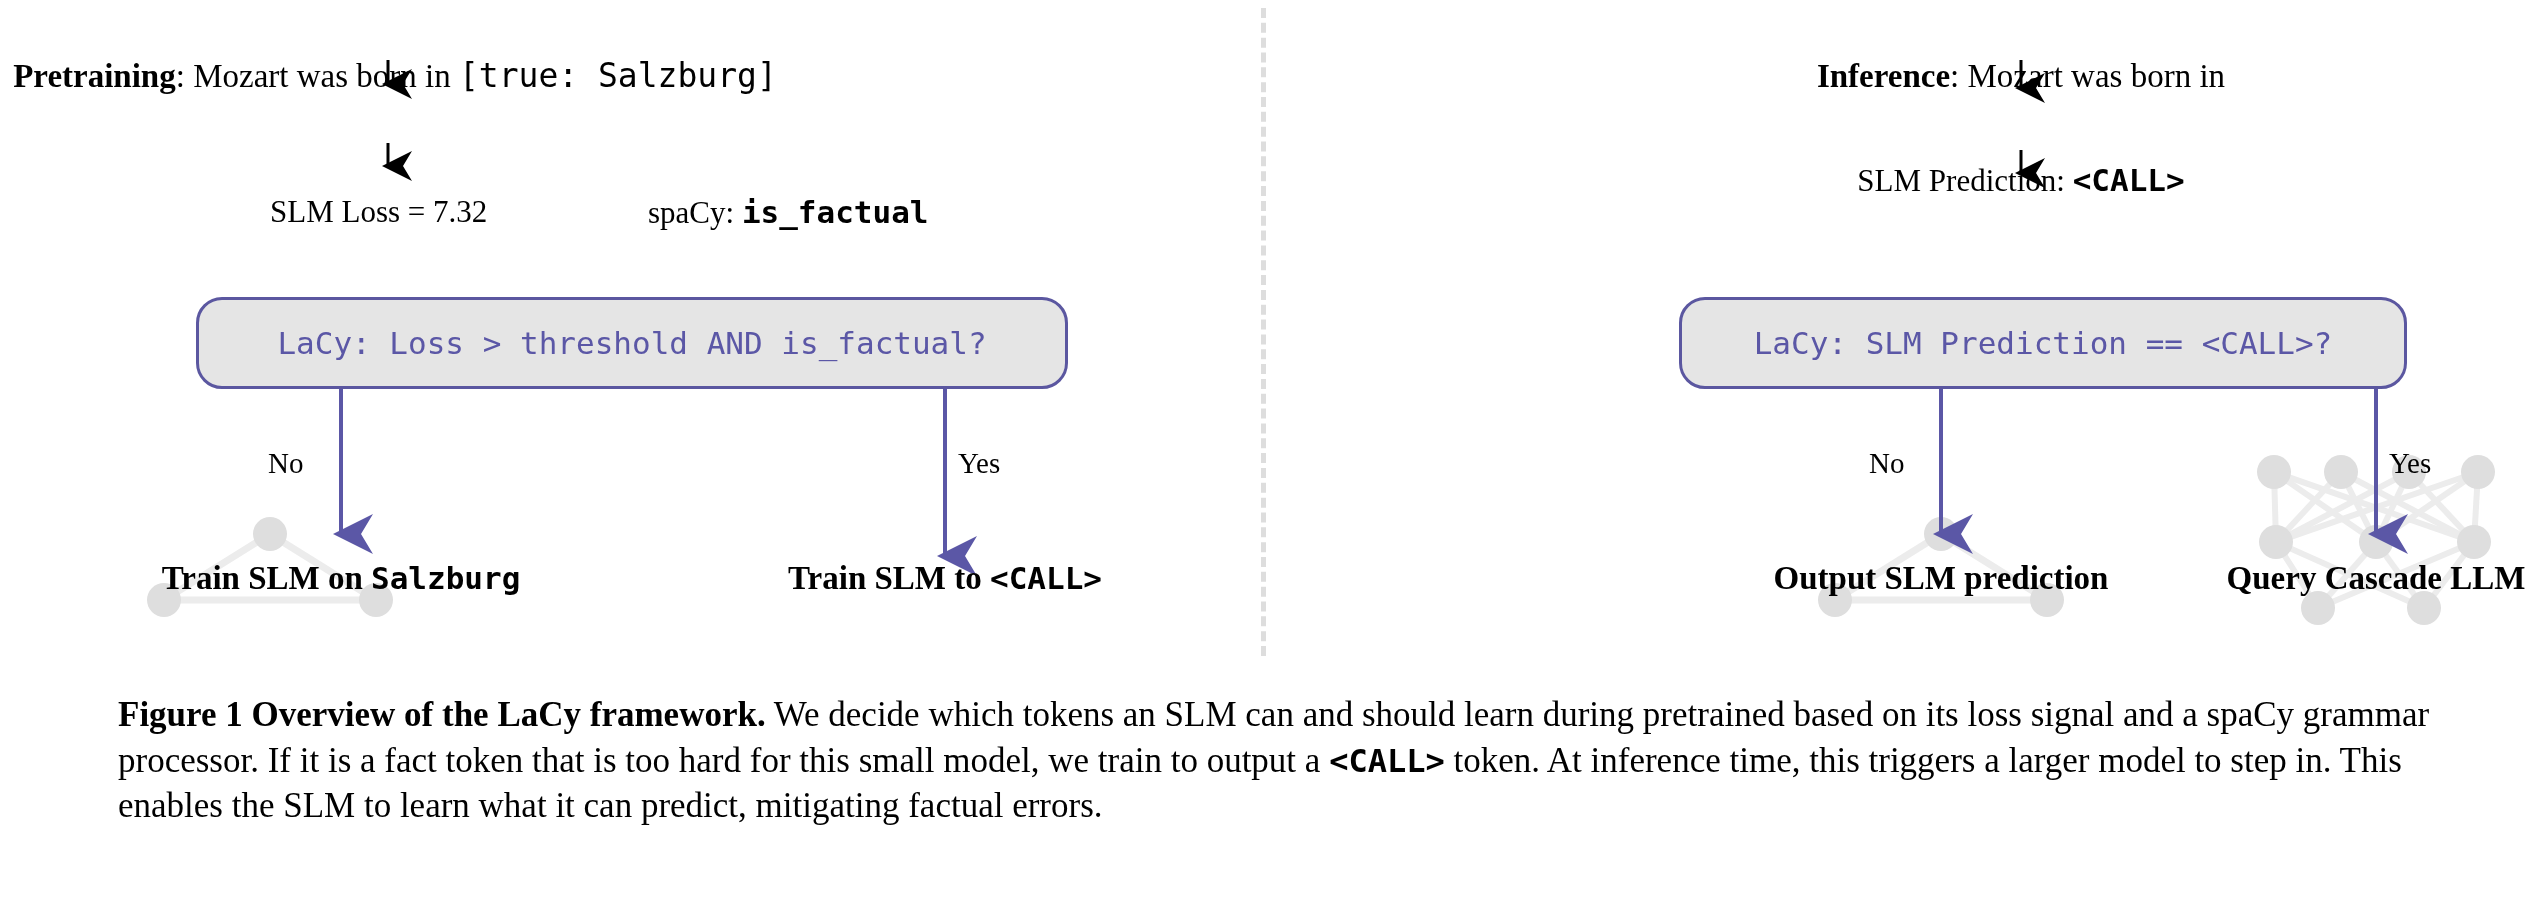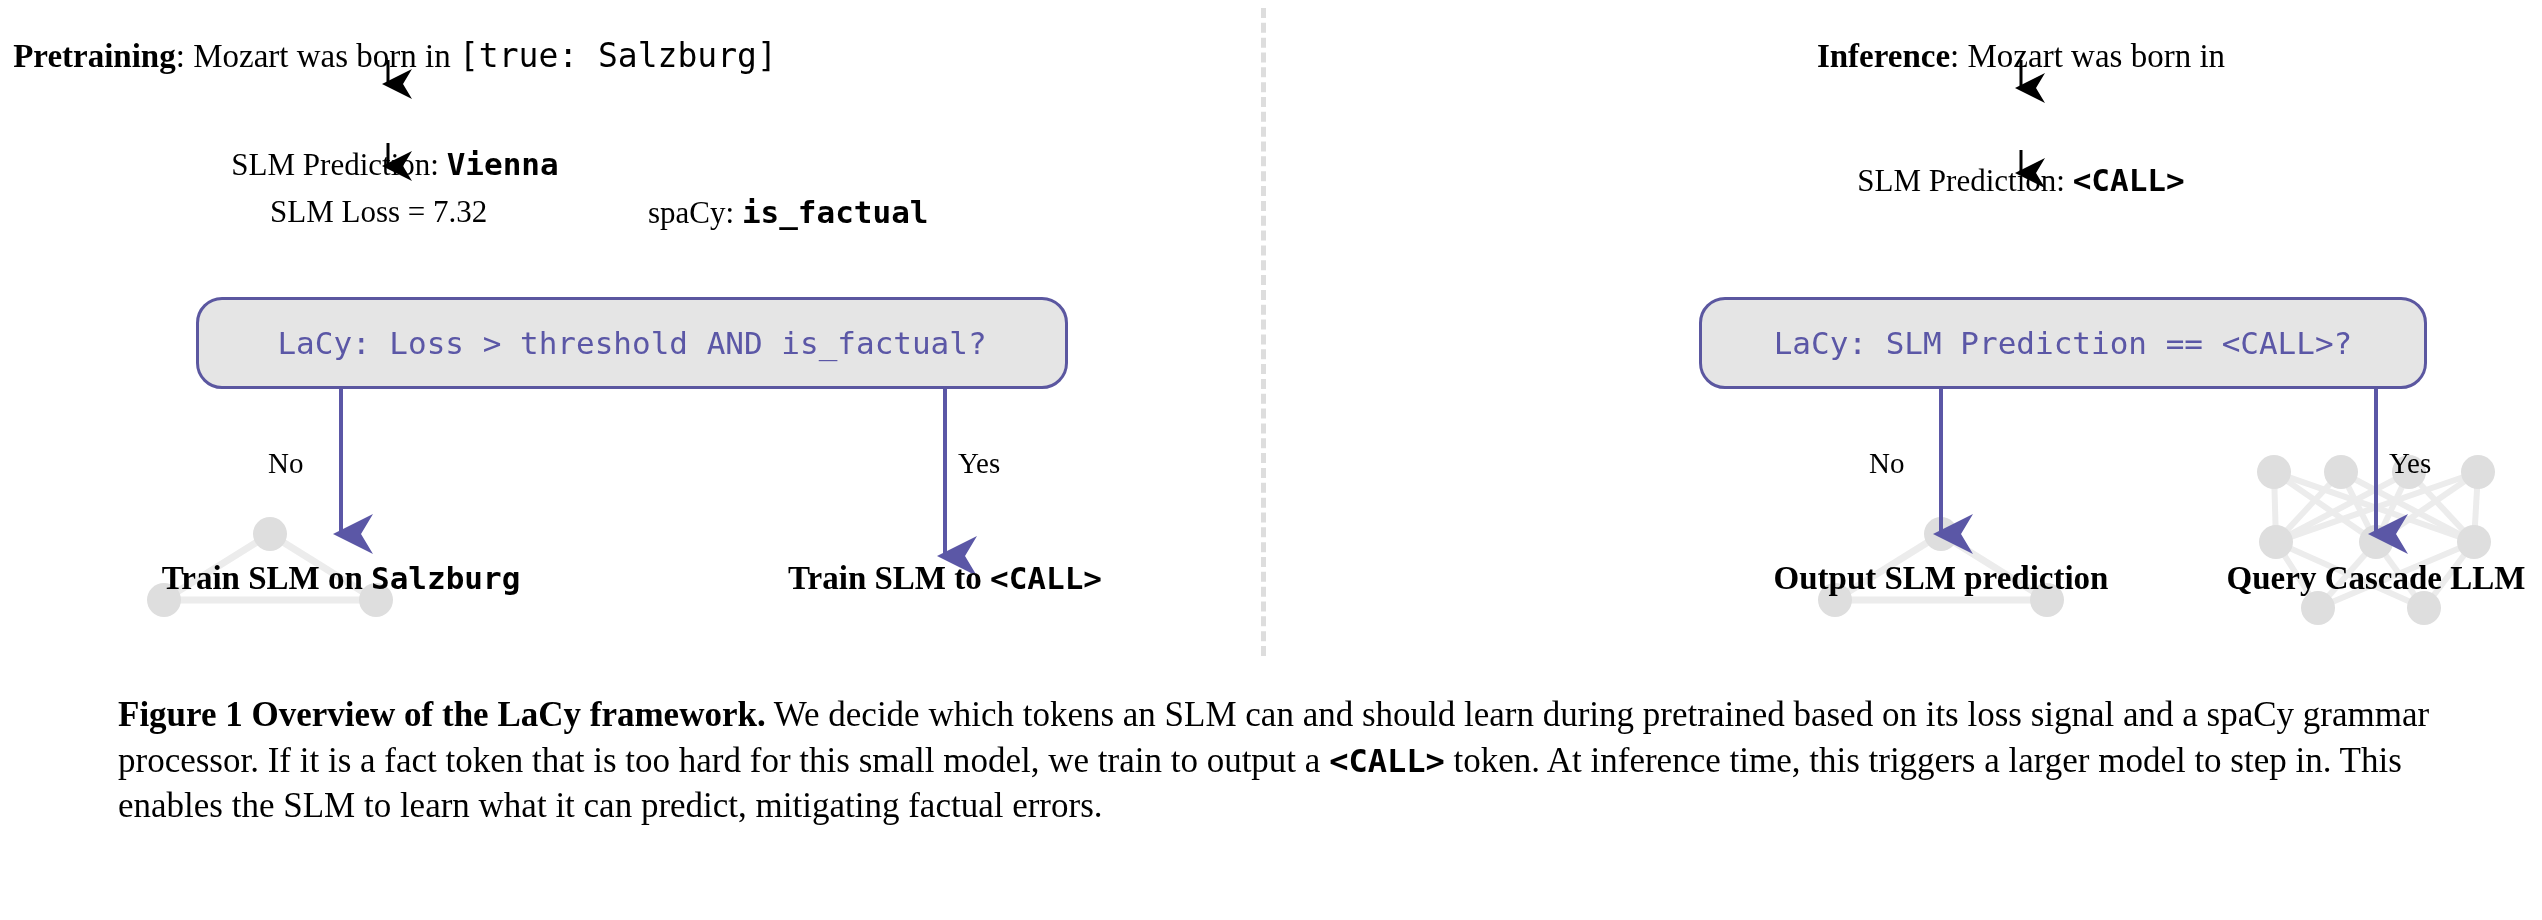--- a/index.html
+++ b/index.html
@@ -20,21 +20,21 @@
   
   .panel{position:absolute;top:0;height:660px;}
   .panel-left{left:0;width:1261px;}
   .panel-right{left:1261px;width:1281px;}
 
   .ctr{position:absolute;text-align:center;white-space:nowrap;}
   .mono{font-family:"DejaVu Sans Mono","Liberation Mono",monospace;}
   .b{font-weight:bold;}
 
   
-  .line-main{font-size:33px;line-height:1.1;}
+  .line-main{font-size:33px;line-height:1.1;margin-top:20px;}
   .line-sub{font-size:31px;line-height:1.1;}
   .lbl-yn{font-size:29px;}
   .leaf{font-size:33px;font-weight:bold;white-space:nowrap;}
   .leaf .mono{font-size:31px;}
 
   
   .decision{
     position:absolute;
     box-sizing:border-box;
     background:#e5e5e5;
@@ -96,23 +96,20 @@
           <path d="M0,0 L5,10 L10,0 L5,3 Z" fill="#5b57a6"></path>
         </marker>
       </defs>
       <line x1="388" y1="60" x2="388" y2="84" stroke="#000" stroke-width="3" marker-end="url(#ahL)"></line>
       <line x1="388" y1="143" x2="388" y2="166" stroke="#000" stroke-width="3" marker-end="url(#ahL)"></line>
 
       <line x1="341" y1="388" x2="341" y2="534" stroke="#5b57a6" stroke-width="4" marker-end="url(#ahP)"></line>
       <line x1="945" y1="388" x2="945" y2="556" stroke="#5b57a6" stroke-width="4" marker-end="url(#ahP)"></line>
     </svg>
 
-    <div class="ctr line-sub" style="left:0;top:147px;width:790px;">
-      <span>SLM Prediction: </span><span class="mono b">Vienna</span>
-    </div>
 
     <div class="ctr line-sub" style="left:270px;top:195px;">
       <span>SLM Loss = 7.32</span>
     </div>
     <div class="ctr line-sub" style="left:648px;top:195px;">
       <span>spaCy: </span><span class="mono b">is_factual</span>
     </div>
 
     <div class="decision" style="left:196px;top:297px;width:872px;height:92px;">
       <span>LaCy:  Loss &gt; threshold AND is_factual?</span>
@@ -198,21 +195,21 @@
       <line x1="760" y1="60" x2="760" y2="88" stroke="#000" stroke-width="3" marker-end="url(#ahR)"></line>
       <line x1="760" y1="150" x2="760" y2="173" stroke="#000" stroke-width="3" marker-end="url(#ahR)"></line>
       <line x1="680" y1="388" x2="680" y2="534" stroke="#5b57a6" stroke-width="4" marker-end="url(#ahPR)"></line>
       <line x1="1115" y1="388" x2="1115" y2="534" stroke="#5b57a6" stroke-width="4" marker-end="url(#ahPR)"></line>
     </svg>
 
     <div class="ctr line-sub" style="left:450px;top:163px;width:620px;">
       <span>SLM Prediction: </span><span class="mono b">&lt;CALL&gt;</span>
     </div>
 
-    <div class="decision" style="left:418px;top:297px;width:728px;height:92px;margin-left:20px;">
+    <div class="decision" style="left:418px;top:297px;width:728px;height:92px;">
       <span>LaCy:  SLM Prediction == &lt;CALL&gt;?</span>
     </div>
 
     <div class="ctr lbl-yn" style="left:608px;top:447px;">
       <span>No</span>
     </div>
     <div class="ctr lbl-yn" style="left:1128px;top:447px;">
       <span>Yes</span>
     </div>
 

